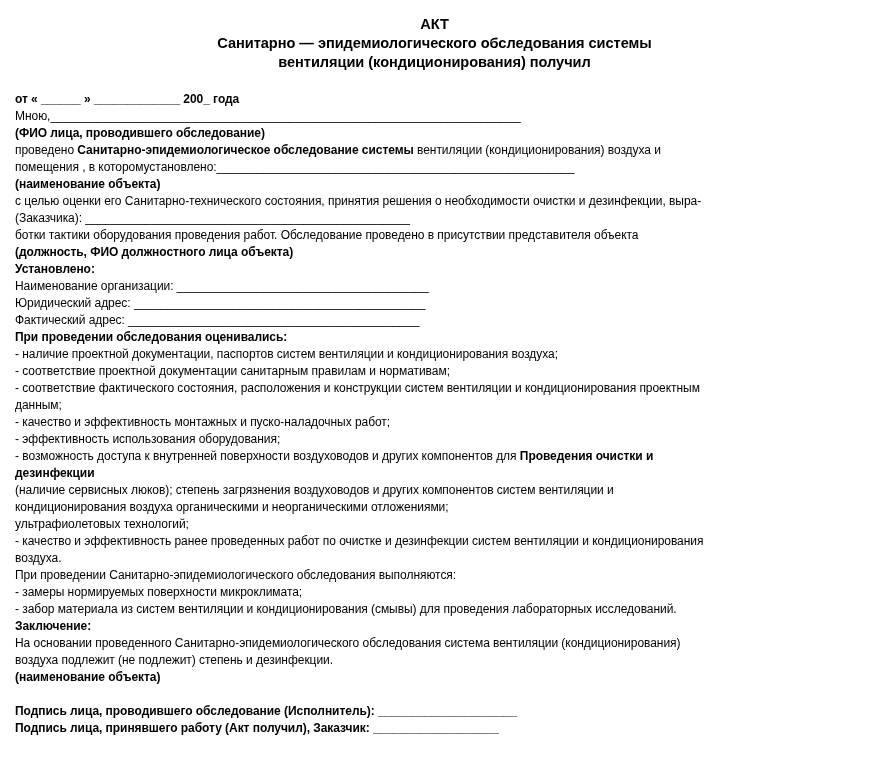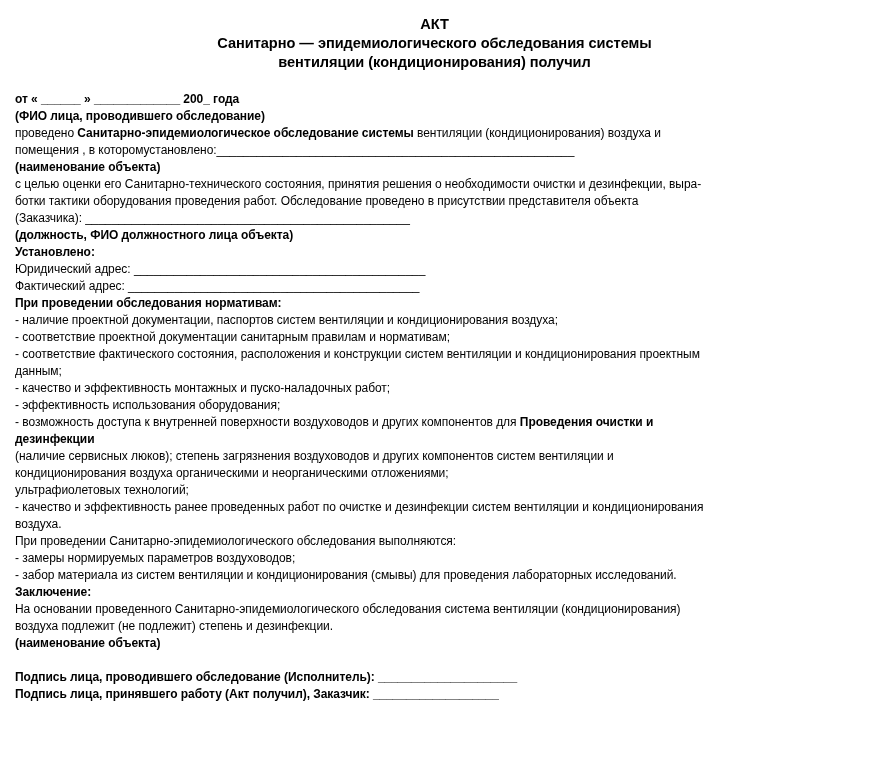--- a/index.html
+++ b/index.html
@@ -39,47 +39,49 @@
 <body>
 
 <div class="page">
   <div class="doc-title">
     <div class="title-line">АКТ</div>
     <div class="title-line">Санитарно — эпидемиологического обследования системы</div>
     <div class="title-line">вентиляции (кондиционирования) получил</div>
   </div>
   <div class="doc-body" id="body-container">
       <div class="doc-line"><span class="b">от « ______ » _____________ 200_ года</span></div>
+      <div class="doc-line"><span>Мною,</span><span>_______________________________________________________________________</span></div>
       <div class="doc-line"><span class="b">(ФИО лица, проводившего обследование)</span></div>
       <div class="doc-line"><span>проведено </span><span class="b">Санитарно-эпидемиологическое обследование системы</span><span> вентиляции (кондиционирования) воздуха и</span></div>
       <div class="doc-line"><span>помещения , в которомустановлено:</span><span>______________________________________________________</span></div>
       <div class="doc-line"><span class="b">(наименование объекта)</span></div>
       <div class="doc-line"><span>с целью оценки его Санитарно-технического состояния, принятия решения о необходимости очистки и дезинфекции, выра-</span></div>
+      <div class="doc-line"><span>(Заказчика): </span><span>_________________________________________________</span></div>
       <div class="doc-line"><span>ботки тактики оборудования проведения работ. Обследование проведено в присутствии представителя объекта</span></div>
-      <div class="doc-line"><span>(Заказчика): </span><span>_________________________________________________</span></div>
       <div class="doc-line"><span class="b">(должность, ФИО должностного лица объекта)</span></div>
       <div class="doc-line"><span class="b">Установлено:</span></div>
+      <div class="doc-line"><span>Наименование организации: </span><span>______________________________________</span></div>
       <div class="doc-line"><span>Юридический адрес: </span><span>____________________________________________</span></div>
       <div class="doc-line"><span>Фактический адрес: </span><span>____________________________________________</span></div>
-      <div class="doc-line"><span class="b">При проведении обследования нормативам:</span></div>
+      <div class="doc-line"><span class="b">При проведении обследования оценивались:</span></div>
       <div class="doc-line"><span>- наличие проектной документации, паспортов систем вентиляции и кондиционирования воздуха;</span></div>
       <div class="doc-line"><span>- соответствие проектной документации санитарным правилам и нормативам;</span></div>
       <div class="doc-line"><span>- соответствие фактического состояния, расположения и конструкции систем вентиляции и кондиционирования проектным</span></div>
       <div class="doc-line"><span>данным;</span></div>
       <div class="doc-line"><span>- качество и эффективность монтажных и пуско-наладочных работ;</span></div>
       <div class="doc-line"><span>- эффективность использования оборудования;</span></div>
       <div class="doc-line"><span>- возможность доступа к внутренней поверхности воздуховодов и других компонентов для </span><span class="b">Проведения очистки и</span></div>
       <div class="doc-line"><span class="b">дезинфекции</span></div>
       <div class="doc-line"><span>(наличие сервисных люков); степень загрязнения воздуховодов и других компонентов систем вентиляции и</span></div>
       <div class="doc-line"><span>кондиционирования воздуха органическими и неорганическими отложениями;</span></div>
       <div class="doc-line"><span>ультрафиолетовых технологий;</span></div>
       <div class="doc-line"><span>- качество и эффективность ранее проведенных работ по очистке и дезинфекции систем вентиляции и кондиционирования</span></div>
       <div class="doc-line"><span>воздуха.</span></div>
       <div class="doc-line"><span>При проведении Санитарно-эпидемиологического обследования выполняются:</span></div>
-      <div class="doc-line"><span>- замеры нормируемых параметров воздуховодов;</span></div>
+      <div class="doc-line"><span>- замеры нормируемых поверхности микроклимата;</span></div>
       <div class="doc-line"><span>- забор материала из систем вентиляции и кондиционирования (смывы) для проведения лабораторных исследований.</span></div>
       <div class="doc-line"><span class="b">Заключение:</span></div>
       <div class="doc-line"><span>На основании проведенного Санитарно-эпидемиологического обследования система вентиляции (кондиционирования)</span></div>
       <div class="doc-line"><span>воздуха подлежит (не подлежит) степень и дезинфекции.</span></div>
       <div class="doc-line"><span class="b">(наименование объекта)</span></div>
       <div class="doc-line">&nbsp;</div>
       <div class="doc-line"><span class="b">Подпись лица, проводившего обследование (Исполнитель): </span><span class="b">_____________________</span></div>
       <div class="doc-line"><span class="b">Подпись лица, принявшего работу (Акт получил), Заказчик: </span><span class="b">___________________</span></div>
     </div>
 </div>

